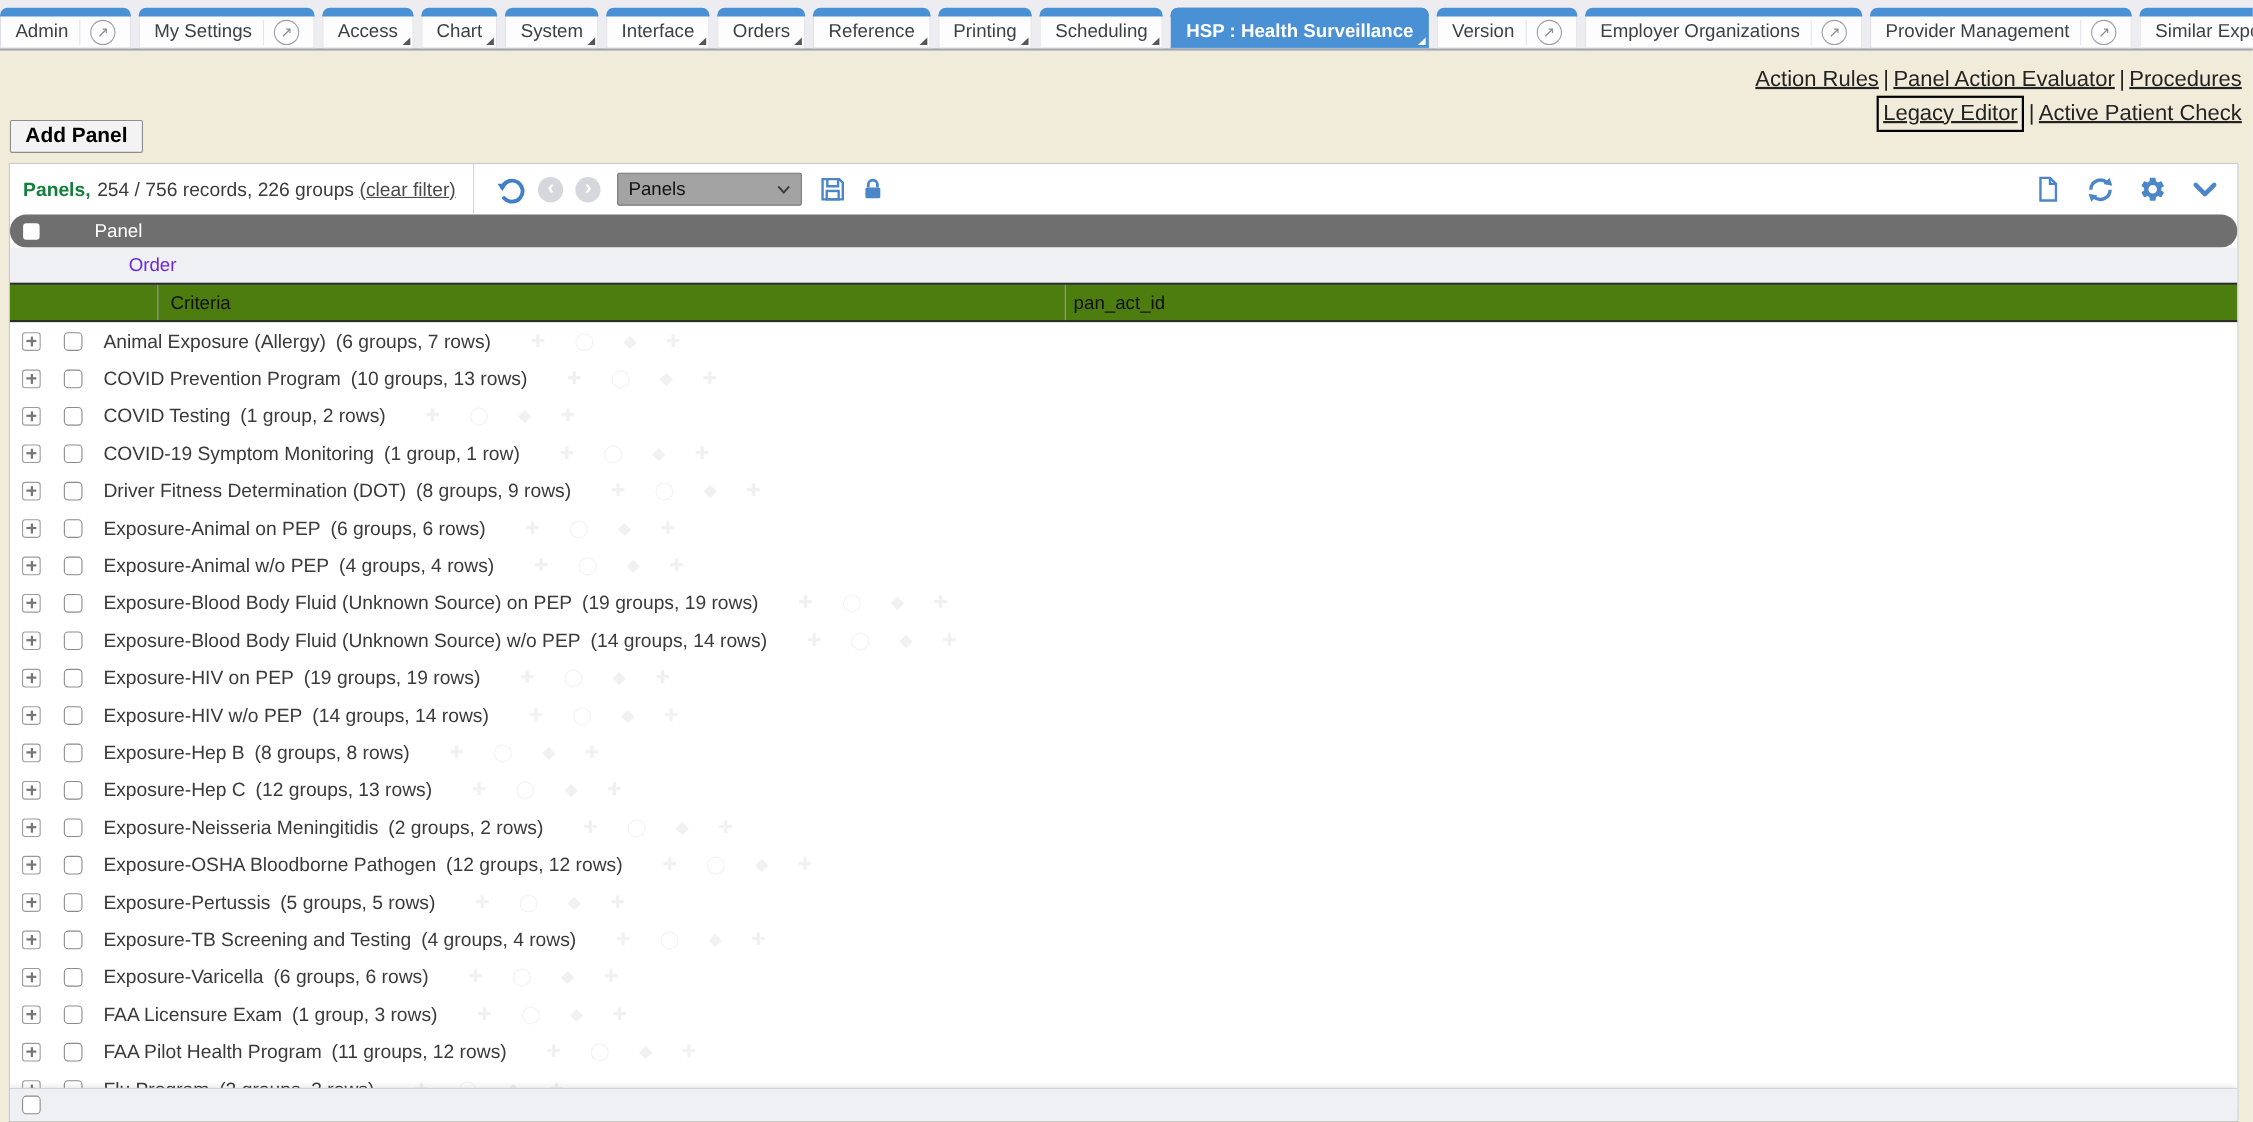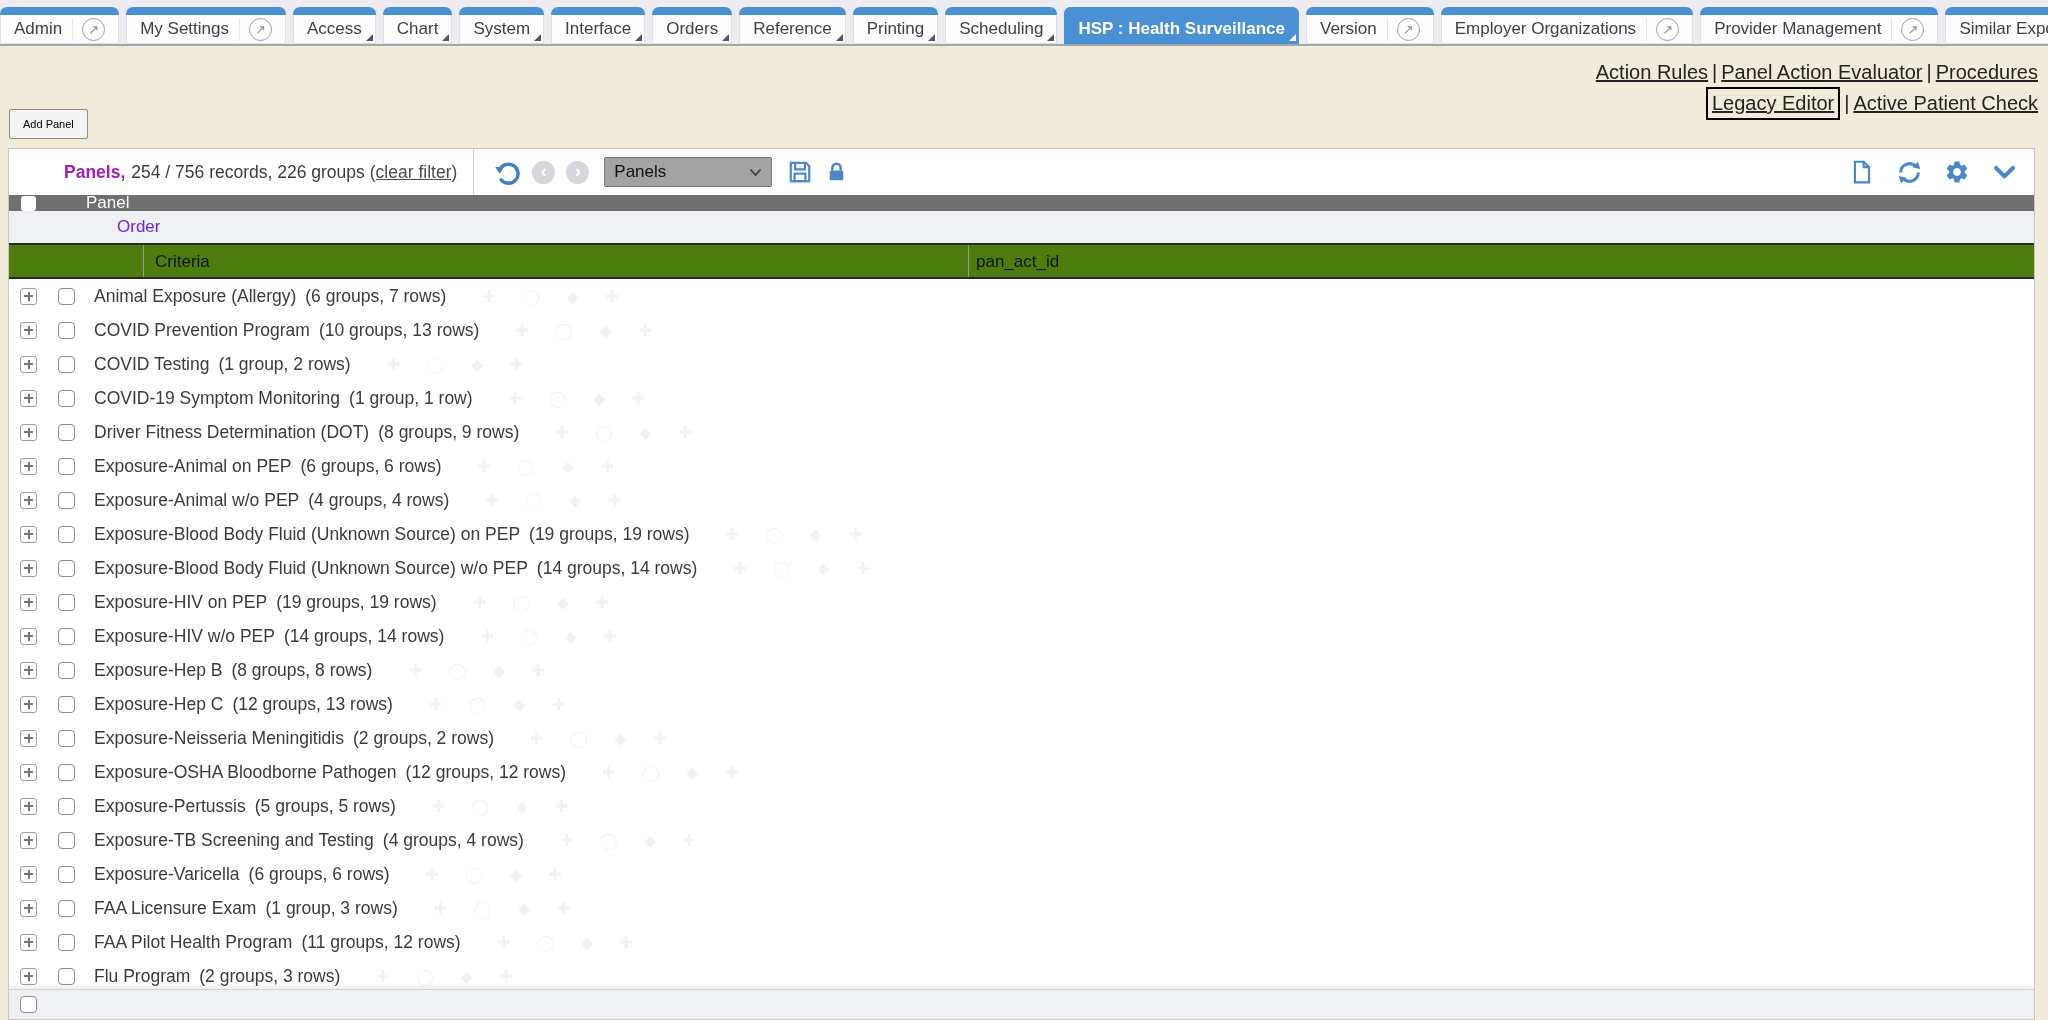--- a/index.html
+++ b/index.html
@@ -42,53 +42,53 @@
 
   
   .quick-links { position:absolute; top:58px; right:10px; text-align:right; font-size:20px; line-height:29px; color:#232323; }
   .quick-links a { color:#232323; text-decoration:underline; cursor:pointer; }
   .sep { margin:0 4px; }
   .focus-box { display:inline-block; border:2px solid #000; padding:0 4px; margin-right:0; }
 
   
   .add-panel {
     position:absolute; left:9px; top:109px; height:30px; padding:0 13px;
-    font-family:"Liberation Sans", sans-serif; font-size:11px; color:#000;
-    background:#f3f3f3; border:1px solid #8d8d8d; border-radius:2px; cursor:pointer;
+    font-family:"Liberation Sans", sans-serif; font-size:19px; color:#000;
+    background:#f3f3f3; border:1px solid #8d8d8d; border-radius:2px; cursor:pointer;font-weight:bold;
   }
 
   
   .panel-box {
     position:absolute; left:8px; top:148px; width:2027px; height:872px;
     background:#fff; border:1px solid #c6c6c6; overflow:hidden;
   }
 
   
   .toolbar { display:flex; align-items:center; height:46px; font-size:17.5px; color:#3c3c3c; }
   .toolbar-left { display:flex; align-items:baseline; padding:0 16px 0 12px; white-space:nowrap; }
-  .tb-title { font-weight:bold; color:#a21caf; margin-right:6px;margin-left:43px; }
+  .tb-title { font-weight:bold; color:#15803d; margin-right:6px; }
   .tb-clear { margin-left:5px; color:#4a4a4a; text-decoration:underline; cursor:pointer; }
   .tb-divider { width:1px; align-self:stretch; background:#d4d4d4; }
   .toolbar-mid { display:flex; align-items:center; gap:11px; padding-left:20px; }
   .icon-btn { display:flex; align-items:center; justify-content:center; cursor:pointer; background:none; border:none; padding:0; }
   .circle-btn {
     width:23px; height:23px; border-radius:50%; background:#d6d7dc; color:#fff;
     display:flex; align-items:center; justify-content:center;
     font-size:19px; font-weight:bold; line-height:1; cursor:default; padding-bottom:3px;
   }
   .view-select {
     width:168px; height:30px; border:1px solid #767676; border-radius:2px; background:#a3a3a3;
     display:flex; align-items:center; padding:0 9px; font-size:17px; color:#111; cursor:pointer;
     margin:0 4px;
   }
   .view-select .sel-label { flex:1; }
   .toolbar-right { margin-left:auto; display:flex; align-items:center; gap:21px; padding-right:16px; }
 
   
-  .hdr-panel { height:16px; background:#6f6f6f; display:flex; align-items:center; color:#fff; font-size:17px; }
+  .hdr-panel { height:30px; background:#6f6f6f; display:flex; align-items:center; color:#fff; font-size:17px;border-radius:15px; }
   .hdr-cb { margin-left:12px; width:15px; height:15px; background:#fff; border-radius:3px; cursor:pointer; }
   .hdr-panel-label { margin-left:50px; }
   .hdr-order { height:34px; background:#eef0f4; border-bottom:2px solid #2a2a2a; display:flex; align-items:center; font-size:17px; color:#6d28d9; }
   .hdr-order-label { margin-left:108px; }
   .hdr-criteria { position:relative; height:34px; background:#4d7c0f; border-bottom:2px solid #2a2a2a; font-size:17px; color:#111; }
   .hdr-criteria .vline { position:absolute; top:0; bottom:0; width:1px; background:#9a9aa2; }
   .vline.v1 { left:134px; } .vline.v2 { left:959px; }
   .hdr-criteria-label { position:absolute; left:146px; top:7px; }
   .hdr-panactid-label { position:absolute; left:967px; top:7px; }
 

